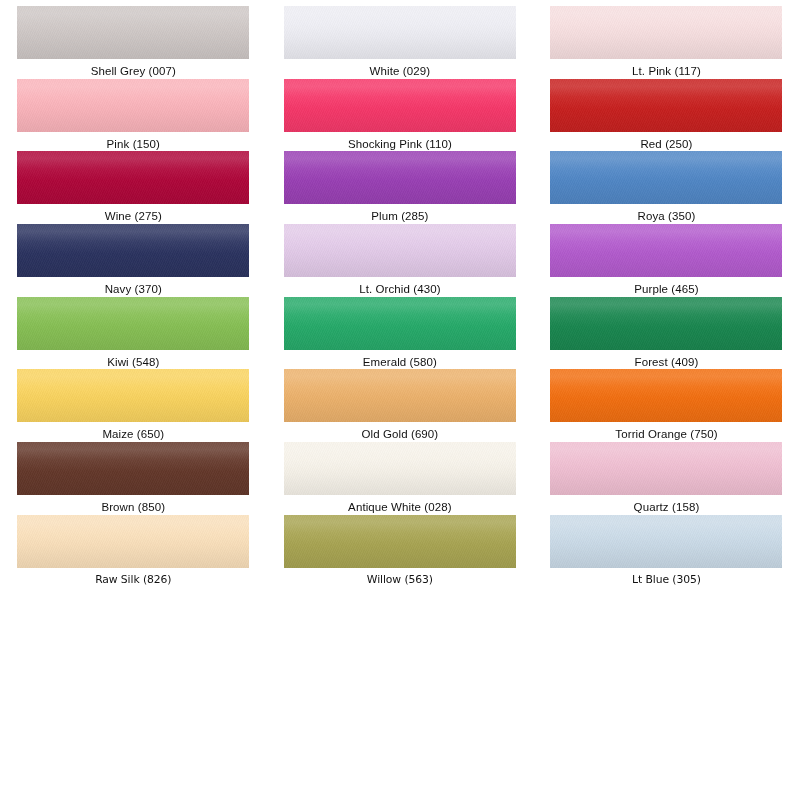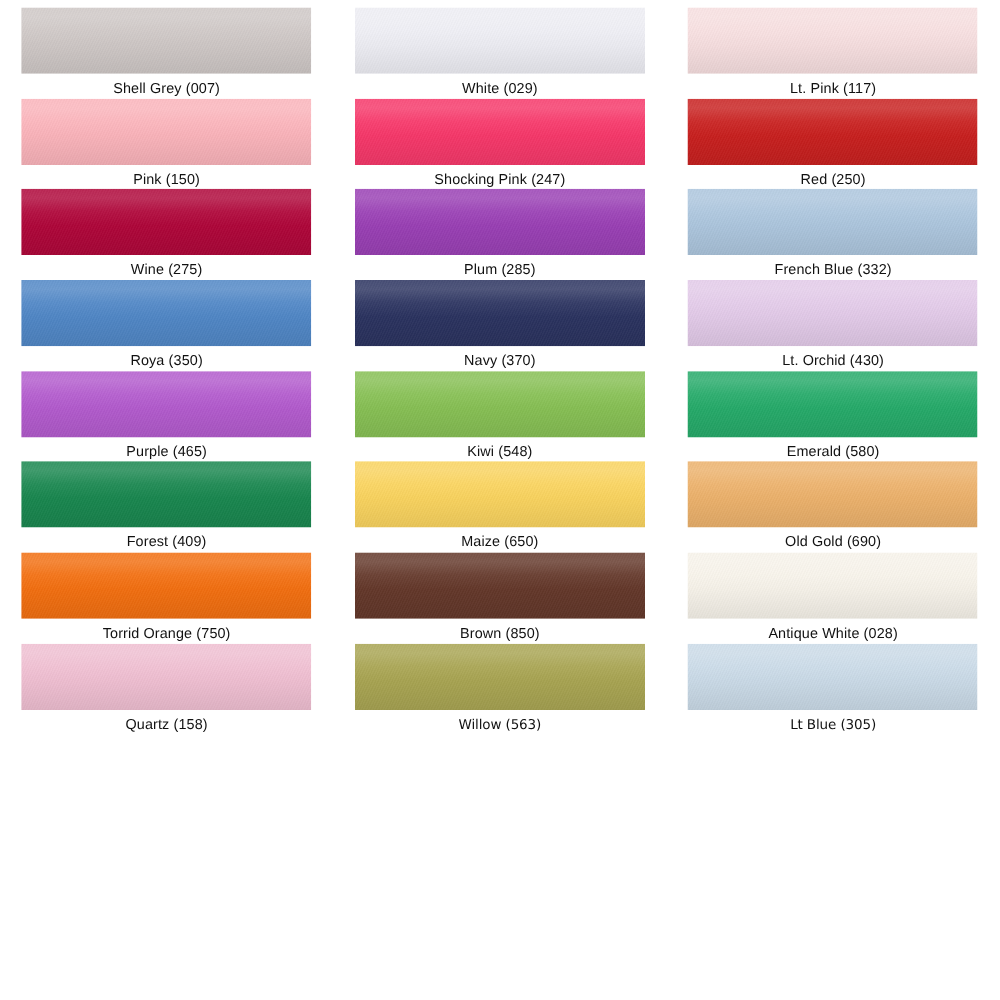--- a/index.html
+++ b/index.html
@@ -127,21 +127,21 @@
       <div class="cell">
         <div class="swatch-wrap">
           <div class="swatch" style="background-color: rgb(251, 180, 187);"></div>
         </div>
         <div class="label">Pink (150)</div>
       </div>
       <div class="cell">
         <div class="swatch-wrap">
           <div class="swatch" style="background-color: rgb(247, 56, 106);"></div>
         </div>
-        <div class="label">Shocking Pink (247)</div>
+        <div class="label">Shocking Pink (110)</div>
       </div>
       <div class="cell">
         <div class="swatch-wrap">
           <div class="swatch" style="background-color: rgb(201, 32, 31);"></div>
         </div>
         <div class="label">Red (250)</div>
       </div>
       <div class="cell">
         <div class="swatch-wrap">
           <div class="swatch" style="background-color: rgb(176, 6, 58);"></div>
@@ -149,26 +149,20 @@
         <div class="label">Wine (275)</div>
       </div>
       <div class="cell">
         <div class="swatch-wrap">
           <div class="swatch" style="background-color: rgb(154, 64, 181);"></div>
         </div>
         <div class="label">Plum (285)</div>
       </div>
       <div class="cell">
         <div class="swatch-wrap">
-          <div class="swatch" style="background-color: rgb(173, 198, 222);"></div>
-        </div>
-        <div class="label">French Blue (332)</div>
-      </div>
-      <div class="cell">
-        <div class="swatch-wrap">
           <div class="swatch" style="background-color: rgb(80, 135, 198);"></div>
         </div>
         <div class="label">Roya (350)</div>
       </div>
       <div class="cell">
         <div class="swatch-wrap">
           <div class="swatch" style="background-color: rgb(43, 51, 96);"></div>
         </div>
         <div class="label">Navy (370)</div>
       </div>
@@ -230,20 +224,26 @@
         <div class="swatch-wrap">
           <div class="swatch" style="background-color: rgb(247, 243, 234);"></div>
         </div>
         <div class="label">Antique White (028)</div>
       </div>
       <div class="cell">
         <div class="swatch-wrap">
           <div class="swatch" style="background-color: rgb(240, 191, 210);"></div>
         </div>
         <div class="label">Quartz (158)</div>
+      </div>
+      <div class="cell alt-font">
+        <div class="swatch-wrap">
+          <div class="swatch" style="background-color: rgb(250, 224, 187);"></div>
+        </div>
+        <div class="label">Raw Silk (826)</div>
       </div>
       <div class="cell alt-font">
         <div class="swatch-wrap">
           <div class="swatch" style="background-color: rgb(169, 165, 82);"></div>
         </div>
         <div class="label">Willow (563)</div>
       </div>
       <div class="cell alt-font">
         <div class="swatch-wrap">
           <div class="swatch" style="background-color: rgb(203, 219, 232);"></div>

